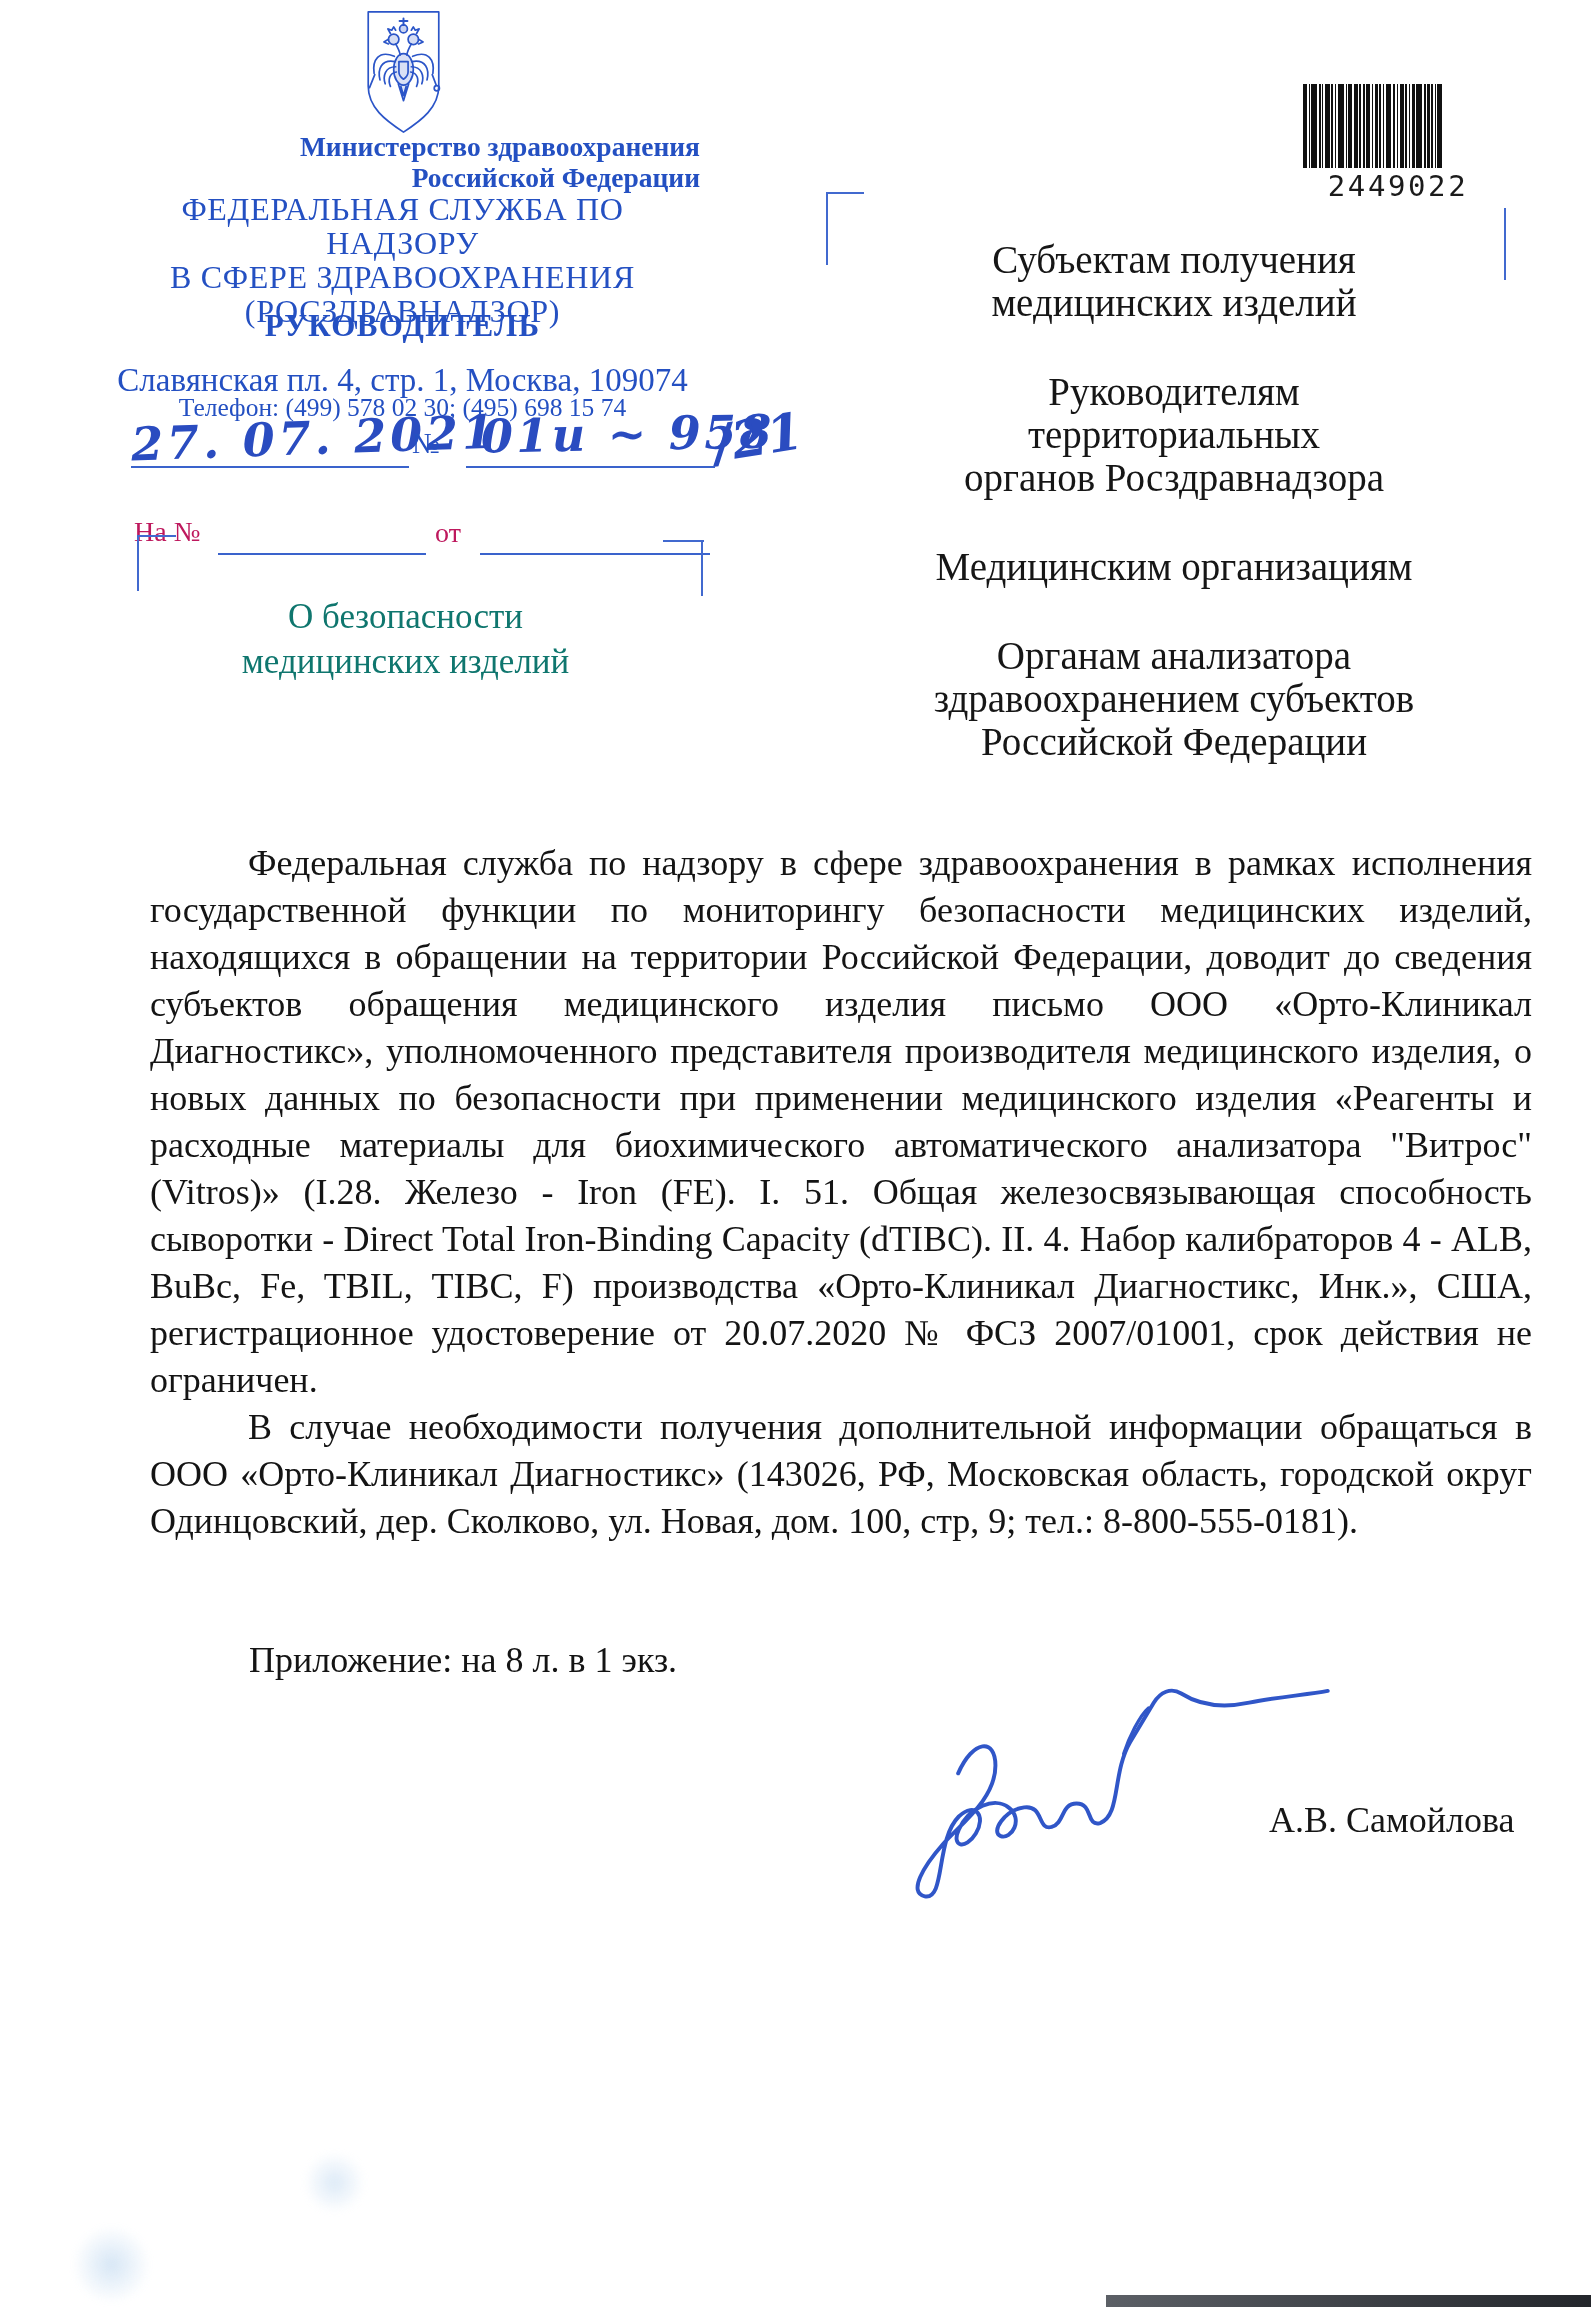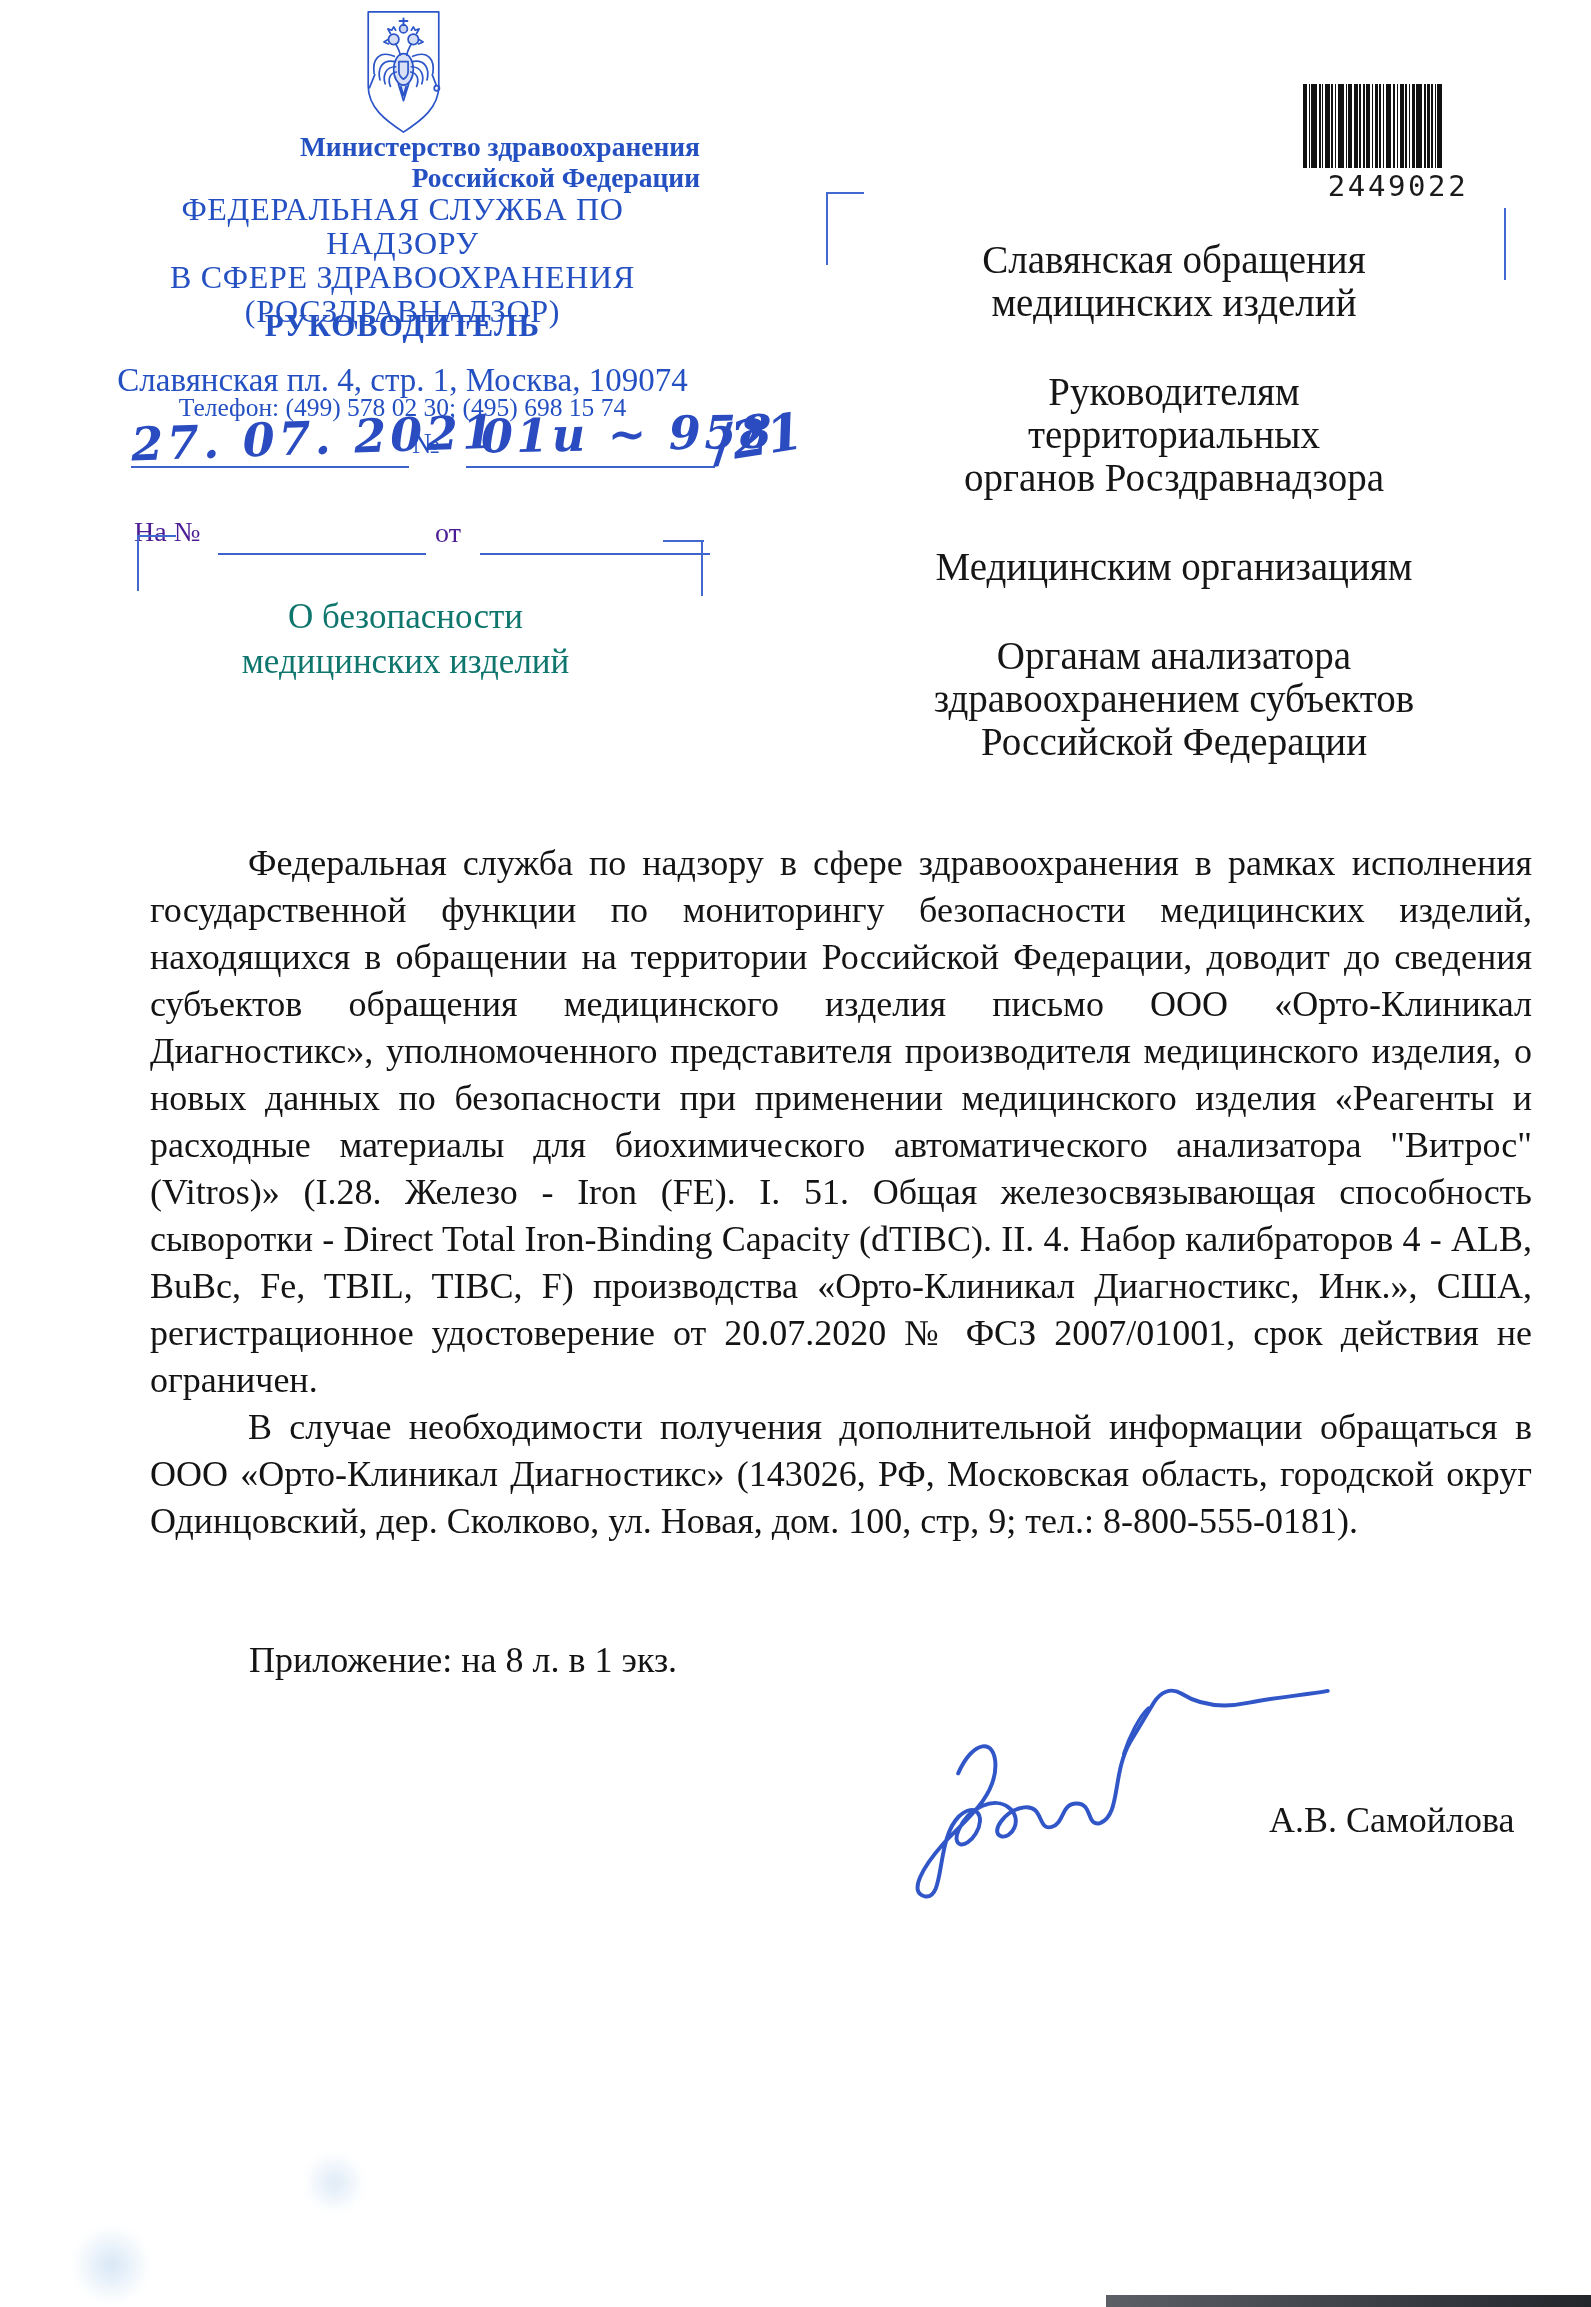--- a/index.html
+++ b/index.html
@@ -19,21 +19,21 @@
   .lh .chief{position:absolute;left:0;top:308px;width:595px;font-weight:bold;font-size:31px;letter-spacing:1.3px;}
   .lh .addr{position:absolute;left:0;top:362px;width:595px;font-size:33px;}
   .lh .phone{position:absolute;left:0;top:393px;width:595px;font-size:25.5px;}
   
   .script{font-family:"DejaVu Serif", serif;font-style:italic;font-weight:bold;color:#2a4cc0;}
   .hw-date{position:absolute;left:131px;top:411px;font-size:46px;letter-spacing:3.9px;transform:rotate(-2deg);}
   .num-sign{position:absolute;left:412px;top:427px;font-size:29px;color:#2450c2;}
   .hw-num{position:absolute;left:481px;top:407px;font-size:46px;letter-spacing:3.3px;transform:rotate(-1deg);}
   .hw-suffix{position:absolute;left:713px;top:407px;font-size:51px;transform:rotate(-9deg);}
   .u-line{position:absolute;height:0;border-top:2px solid #3a63cc;}
-  .blue-txt{position:absolute;color:#4c1d95;font-size:28px;}
+  .blue-txt{position:absolute;color:#be185d;font-size:28px;}
   
   .mark{position:absolute;background:#4169cf;}
   
   .recipients{position:absolute;left:837px;top:238px;width:674px;text-align:center;font-size:39px;line-height:43px;color:#161616;}
   .recipients .grp{margin:0 0 46px 0;}
   
   .subject{position:absolute;left:183px;top:594px;width:445px;text-align:center;font-size:35px;line-height:45px;color:#0f766e;}
   
   .barcode{position:absolute;left:1303px;top:84px;width:190px;}
   .bars{display:flex;align-items:stretch;height:84px;width:187px;overflow:hidden;}
@@ -183,21 +183,21 @@
         <div style="width: 1.3px; flex: 0 0 auto; background: rgb(17, 17, 17);"></div>
         <div style="width: 1.3px; flex: 0 0 auto; background: transparent;"></div>
         <div style="width: 4.6px; flex: 0 0 auto; background: rgb(17, 17, 17);"></div>
         <div style="width: 2px; flex: 0 0 auto; background: transparent;"></div>
       </div>
     <div class="bc-num">2449022</div>
   </div>
 
   <div class="recipients">
     <div class="grp">
-      <div>Славянская обращения</div>
+      <div>Субъектам получения</div>
       <div>медицинских изделий</div>
     </div>
     <div class="grp">
       <div>Руководителям</div>
       <div>территориальных</div>
       <div>органов Росздравнадзора</div>
     </div>
     <div class="grp">
       <div>Медицинским организациям</div>
     </div>

